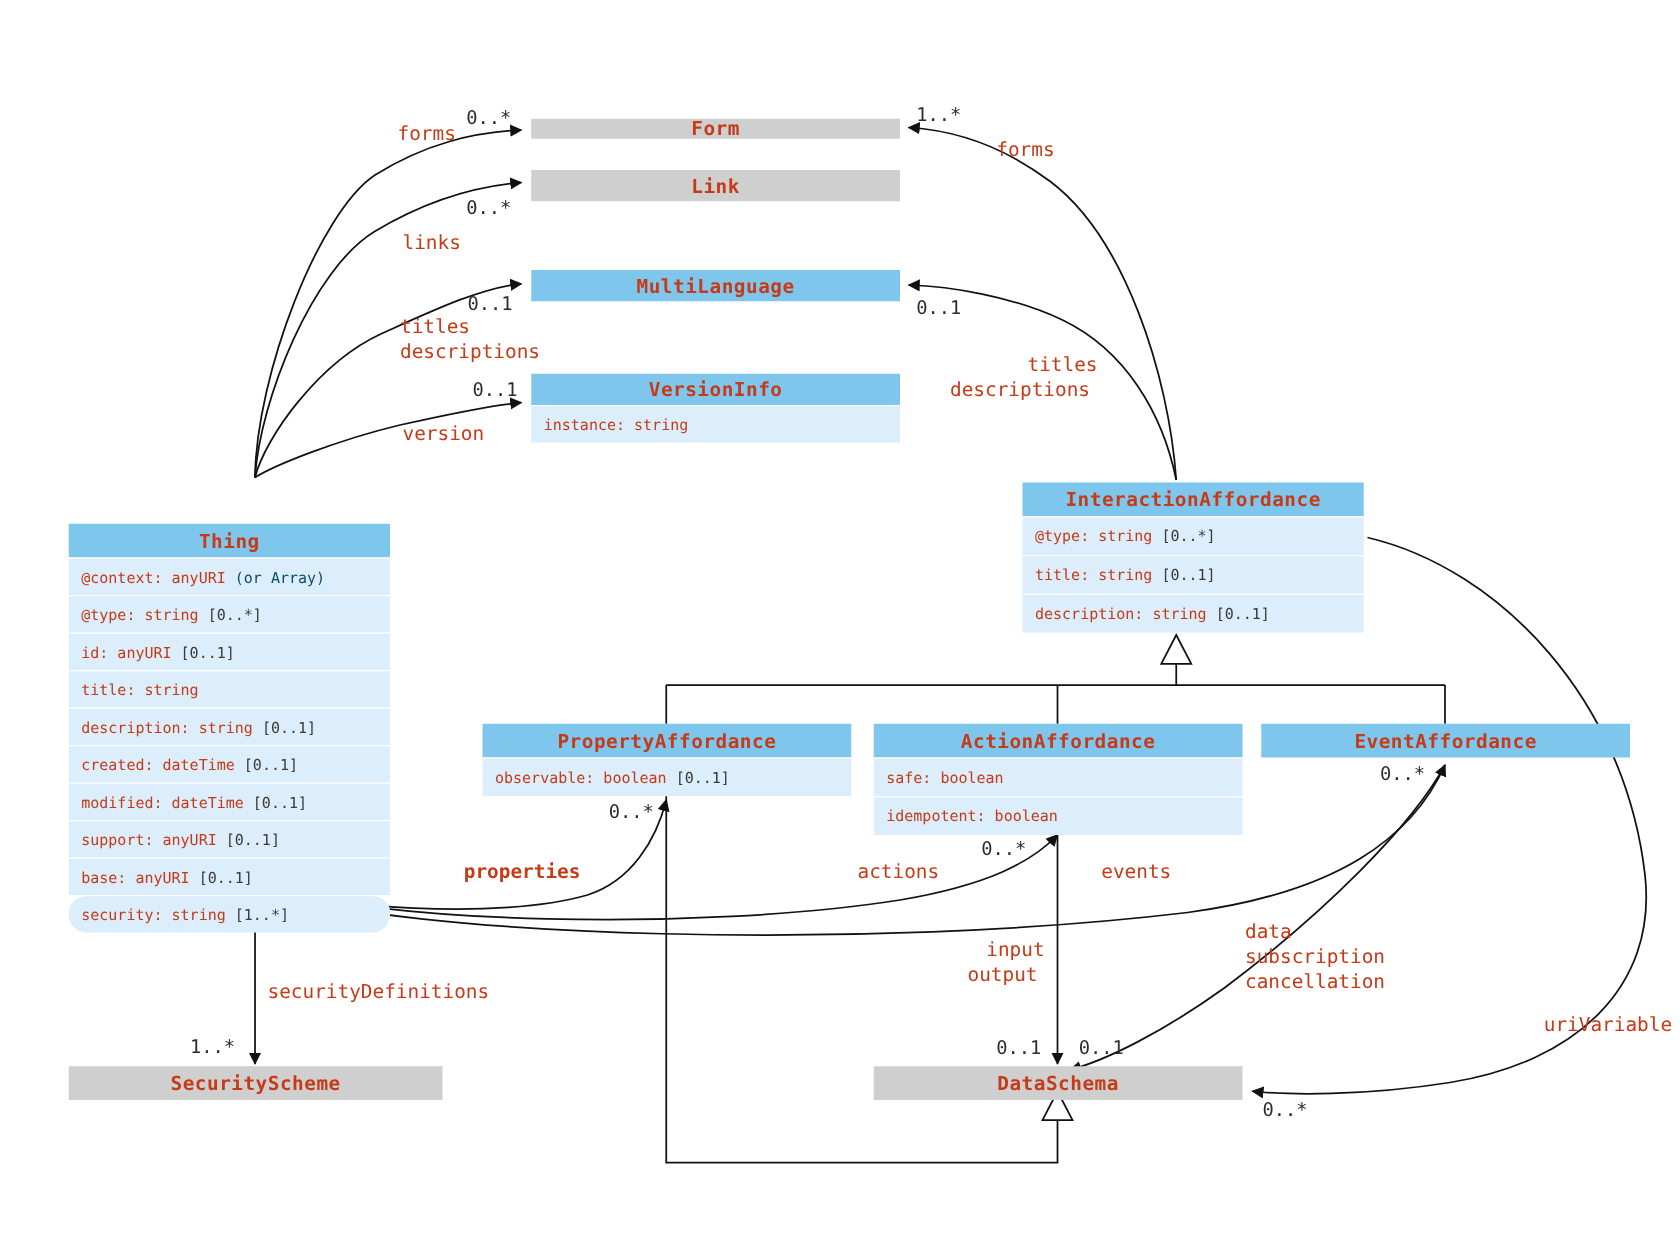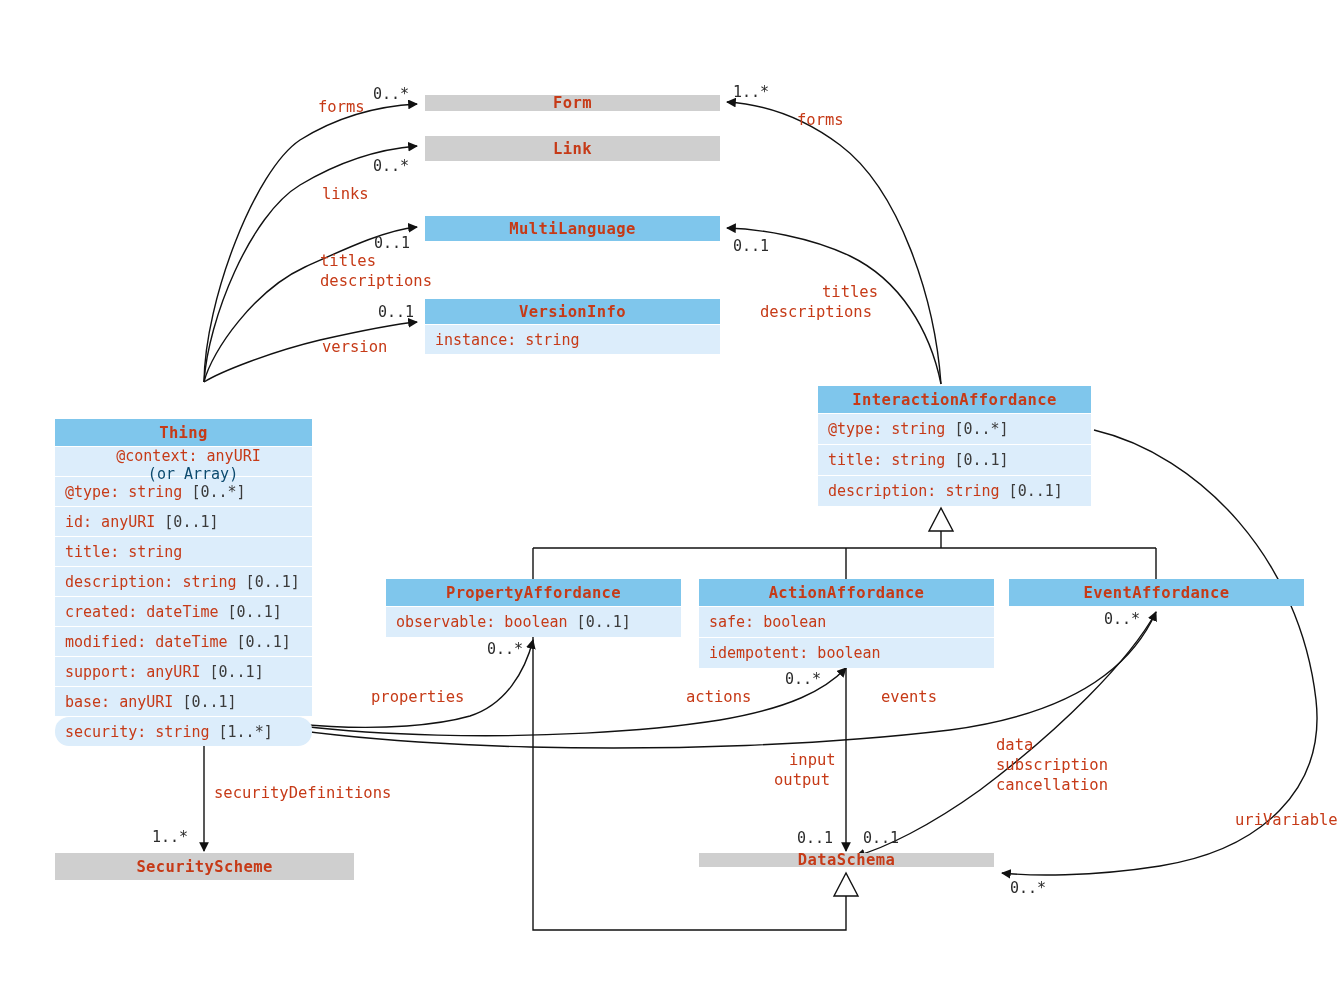--- a/index.html
+++ b/index.html
@@ -5,21 +5,21 @@
   html,body{margin:0;padding:0;background:#ffffff;}
   body{width:1344px;height:1008px;position:relative;overflow:hidden;
        font-family:"DejaVu Sans Mono","Liberation Mono",monospace;}
   #stage{position:absolute;left:0;top:0;width:1344px;height:1008px;}
   svg.edges{position:absolute;left:0;top:0;width:1344px;height:1008px;pointer-events:none;}
   .cls{position:absolute;box-sizing:border-box;}
   .cls .hdr{font-size:15.5px;font-weight:bold;color:#C63A17;text-align:center;
             letter-spacing:0.4px;display:flex;align-items:center;justify-content:center;}
   .hdr-blue{background:#7FC6EC;}
   .hdr-gray{background:#CFCFCF;}
-  .attr{background:#DCEDFB;font-size:15px;color:#C63A17;display:flex;align-items:center;
+  .attr{background:#DCEDFB;font-size:12px;color:#C63A17;display:flex;align-items:center;
         padding-left:10px;border-top:1px solid #ffffff;white-space:pre;}
   .attr .mult{color:#3b3b3b;}
   .attr .plain{color:#0c4a6e;}
   .lbl{position:absolute;font-size:15.5px;color:#C63A17;white-space:pre;line-height:19px;}
   .mlt{position:absolute;font-size:15px;color:#2b2b2b;white-space:pre;}
 </style>
 </head>
 <body>
 
 <div id="stage">
@@ -85,21 +85,21 @@
 
   <div class="cls" style="left:425px;top:299px;width:295px;">
     <div class="hdr hdr-blue" style="height:25px;">VersionInfo</div>
     <div class="attr" style="height:29px;">
       <span>instance: string</span>
     </div>
   </div>
 
   <div class="cls" style="left:55px;top:383px;width:257px;margin-top:36px;">
     <div class="hdr hdr-blue" style="height:27px;">Thing</div>
-    <div class="attr" style="height:29px;flex-direction:column;">
+    <div class="attr" style="height:29px;">
       <span>@context: anyURI</span><span class="plain"> (or Array)</span>
     </div>
     <div class="attr" style="height:29px;">
       <span>@type: string</span><span class="mult"> [0..*]</span>
     </div>
     <div class="attr" style="height:29px;">
       <span>id: anyURI</span><span class="mult"> [0..1]</span>
     </div>
     <div class="attr" style="height:29px;">
       <span>title: string</span><span class="mult"></span>
@@ -156,21 +156,21 @@
 
   <div class="cls" style="left:1009px;top:579px;width:295px;">
     <div class="hdr hdr-blue" style="height:27px;">EventAffordance</div>
   </div>
 
   <div class="cls" style="left:55px;top:853px;width:299px;">
     <div class="hdr hdr-gray" style="height:27px;">SecurityScheme</div>
   </div>
 
   <div class="cls" style="left:699px;top:853px;width:295px;">
-    <div class="hdr hdr-gray" style="height:14px;">DataSchema</div>
+    <div class="hdr hdr-gray" style="height:27px;">DataSchema</div>
   </div>
 
   <div class="lbl" style="left:318px;top:98px;">forms</div>
   <div class="mlt" style="left:373px;top:85px;">0..*</div>
 
   <div class="lbl" style="left:322px;top:185px;">links</div>
   <div class="mlt" style="left:373px;top:157px;">0..*</div>
 
   <div class="lbl" style="left:320px;top:252px;">titles</div>
   <div class="lbl" style="left:320px;top:272px;">descriptions</div>
@@ -179,21 +179,21 @@
   <div class="lbl" style="left:322px;top:338px;">version</div>
   <div class="mlt" style="left:378px;top:303px;">0..1</div>
 
   <div class="lbl" style="left:797px;top:111px;">forms</div>
   <div class="mlt" style="left:733px;top:83px;">1..*</div>
 
   <div class="lbl" style="left:822px;top:283px;">titles</div>
   <div class="lbl" style="left:760px;top:303px;">descriptions</div>
   <div class="mlt" style="left:733px;top:237px;">0..1</div>
 
-  <div class="lbl" style="left:371px;top:688px;">properties</div>
+  <div class="lbl" style="left:371px;top:688px;font-weight:bold;">properties</div>
   <div class="mlt" style="left:487px;top:640px;">0..*</div>
 
   <div class="lbl" style="left:686px;top:688px;">actions</div>
   <div class="mlt" style="left:785px;top:670px;">0..*</div>
 
   <div class="lbl" style="left:881px;top:688px;">events</div>
   <div class="mlt" style="left:1104px;top:610px;">0..*</div>
 
   <div class="lbl" style="left:214px;top:784px;">securityDefinitions</div>
   <div class="mlt" style="left:152px;top:828px;">1..*</div>

